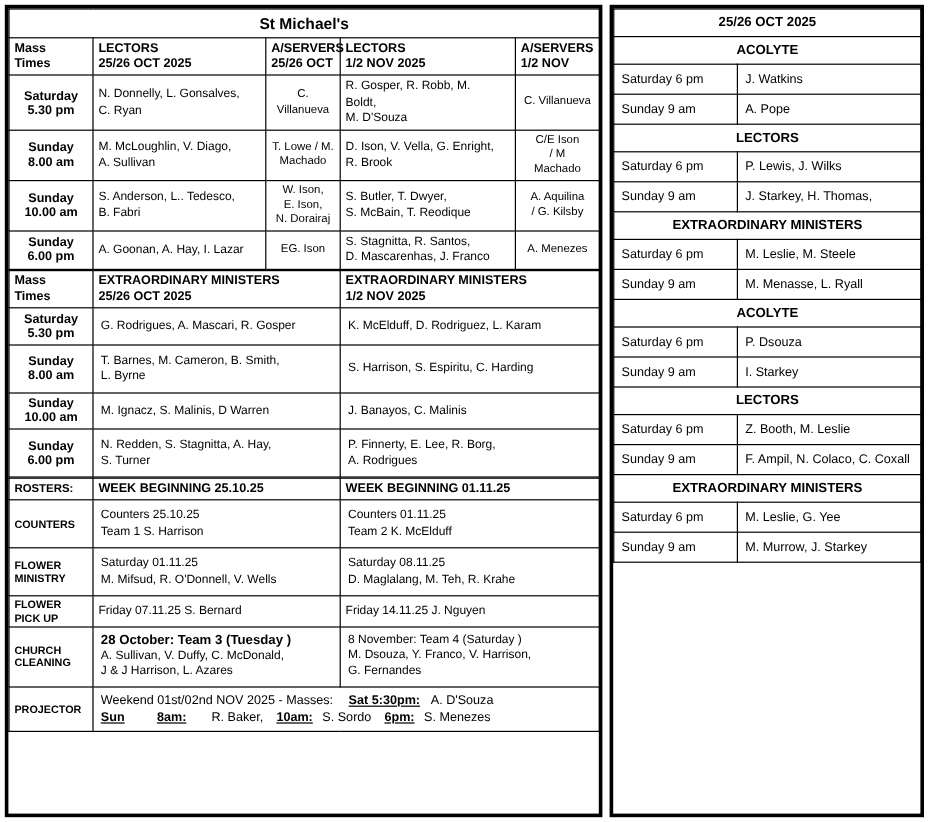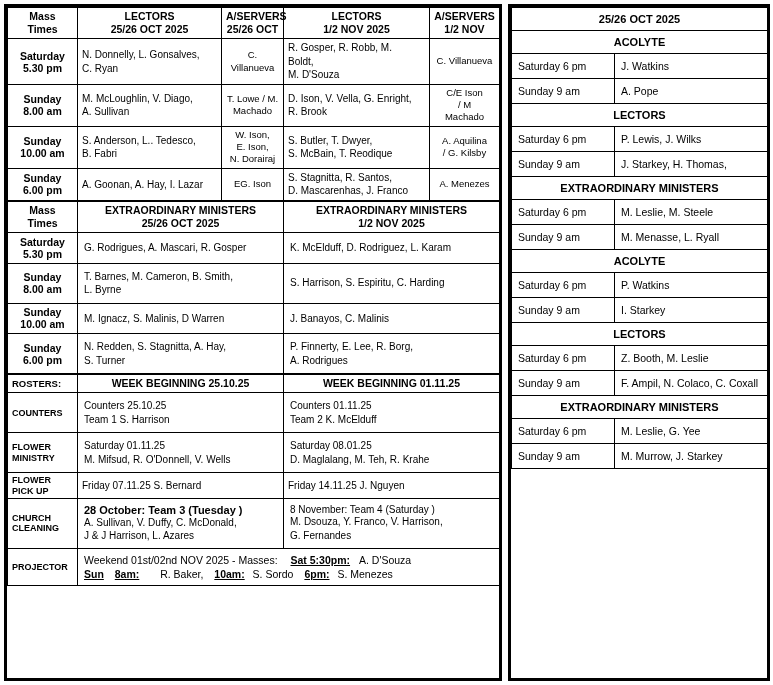--- a/index.html
+++ b/index.html
@@ -4,21 +4,21 @@
 <style>
   html,body{margin:0;padding:0;background:#fff;}
   body{font-family:"Liberation Sans",sans-serif;color:#000;}
   .page{width:773px;height:685px;position:relative;box-sizing:border-box;padding:4px;}
   .wrap{display:flex;gap:6px;height:677px;}
   .left{width:498px;border:3px solid #000;box-sizing:border-box;}
   .right{width:262px;border:3px solid #000;box-sizing:border-box;}
   table{border-collapse:collapse;width:100%;table-layout:fixed;}
   td,th{border:1px solid #000;vertical-align:middle;padding:2px 4px;box-sizing:border-box;}
   .title{font-size:13px;font-weight:bold;text-align:center;padding:4px 0;}
-  .hdr{font-size:10.5px;font-weight:bold;text-align:center;line-height:1.25;}
+  .hdr{font-size:10.5px;font-weight:bold;line-height:1.25;}
   .mt{font-size:10.5px;font-weight:bold;text-align:center;}
   .cell{font-size:10px;line-height:1.35;}
   .cellc{font-size:9.5px;line-height:1.3;text-align:center;}
   .rowlbl{font-size:9.5px;font-weight:bold;line-height:1.2;}
   .lblsm{font-size:9px;font-weight:bold;line-height:1.15;}
   .sect{font-size:11px;font-weight:bold;text-align:center;padding:5px 0;}
   .rlabel{font-size:10.5px;padding:6px 6px;}
   .rname{font-size:10.5px;padding:6px 6px;}
   .u{text-decoration:underline;}
   .b{font-weight:bold;}
@@ -32,20 +32,23 @@
   <div class="left">
     <table>
       <colgroup>
         <col style="width:70px">
             <col style="width:144px">
             <col style="width:62px">
             <col style="width:146px">
             <col style="width:70px">
       </colgroup>
       <tbody>
+            <tr>
+        <td class="title" colspan="5">St Michael's</td>
+      </tr>
       <tr>
         <td class="hdr" style="white-space:pre-line">Mass
 Times</td>
         <td class="hdr" style="white-space:pre-line">LECTORS
 25/26 OCT 2025</td>
         <td class="hdr" style="white-space:pre-line">A/SERVERS
 25/26 OCT</td>
         <td class="hdr" style="white-space:pre-line">LECTORS
 1/2 NOV 2025</td>
         <td class="hdr" style="white-space:pre-line">A/SERVERS
@@ -163,21 +166,21 @@
         <td class="cell" style="white-space:pre-line;padding:6px">Counters 25.10.25
 Team 1  S. Harrison</td>
         <td class="cell" style="white-space:pre-line;padding:6px">Counters 01.11.25
 Team 2 K. McElduff</td>
       </tr>
       <tr>
         <td class="lblsm" style="white-space:pre-line">FLOWER
 MINISTRY</td>
         <td class="cell" style="white-space:pre-line;padding:6px">Saturday 01.11.25
 M. Mifsud, R. O'Donnell, V. Wells</td>
-        <td class="cell" style="white-space:pre-line;padding:6px">Saturday 08.01.25
+        <td class="cell" style="white-space:pre-line;padding:6px">Saturday 08.11.25
 D. Maglalang, M. Teh, R. Krahe</td>
       </tr>
       <tr>
         <td class="lblsm" style="white-space:pre-line">FLOWER
 PICK UP</td>
         <td class="cell">Friday 07.11.25  S. Bernard</td>
         <td class="cell">Friday 14.11.25  J. Nguyen</td>
       </tr>
       <tr>
         <td class="lblsm" style="white-space:pre-line">CHURCH
@@ -196,21 +199,21 @@
       <tr>
         <td class="lblsm">PROJECTOR</td>
         <td colspan="2" style="padding:4px 6px">
           <div class="cell" style="font-size:10.5px">
             <span>Weekend 01st/02nd NOV 2025 - Masses:</span>
             <span class="b u" style="margin-left:10px">Sat 5:30pm:</span>
             <span style="margin-left:6px">A. D'Souza</span>
           </div>
           <div class="cell" style="font-size:10.5px">
             <span class="b u">Sun</span>
-            <span class="b u" style="margin-left:8px">8am:</span>
+            <span class="b u" style="margin-left:24px">8am:</span>
             <span style="margin-left:18px">R. Baker,</span>
             <span class="b u" style="margin-left:8px">10am:</span>
             <span style="margin-left:5px">S. Sordo</span>
             <span class="b u" style="margin-left:8px">6pm:</span>
             <span style="margin-left:5px">S. Menezes</span>
           </div>
         </td>
       </tr>
     </tbody>
         </table>
@@ -263,21 +266,21 @@
         <td class="rlabel">Sunday 9 am</td>
         <td class="rname">M. Menasse, L. Ryall</td>
       </tr>
 
 
       <tr>
         <td class="sect" colspan="2">ACOLYTE</td>
       </tr>
       <tr>
         <td class="rlabel">Saturday 6 pm</td>
-        <td class="rname">P. Watkins</td>
+        <td class="rname">P. Dsouza</td>
       </tr>
       <tr>
         <td class="rlabel">Sunday 9 am</td>
         <td class="rname">I. Starkey</td>
       </tr>
 
       <tr>
         <td class="sect" colspan="2">LECTORS</td>
       </tr>
       <tr>

